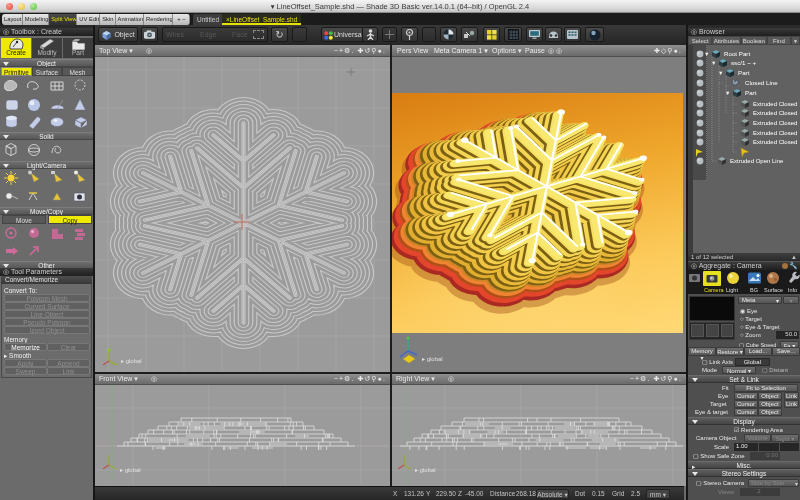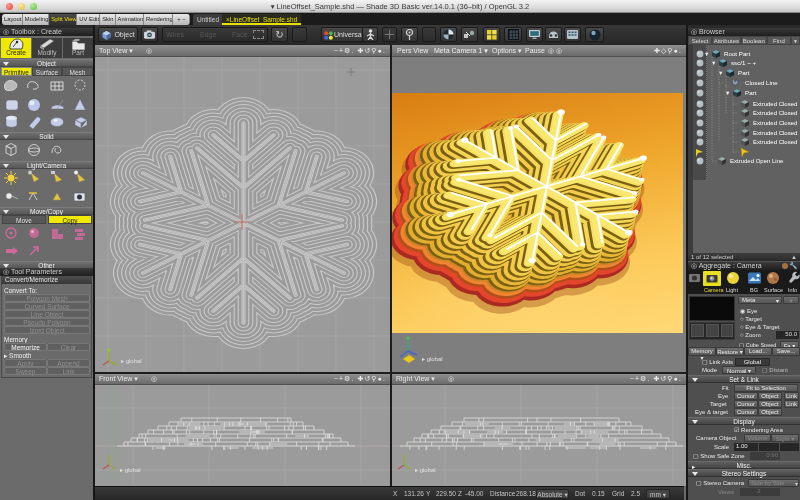--- a/index.html
+++ b/index.html
@@ -47,21 +47,21 @@
 .arow{position:absolute;height:8px;color:#e8e8e8;font-size:6px;line-height:8px;white-space:nowrap;}
 .abtn{position:absolute;background:linear-gradient(#6e6e6e,#565656);border:1px solid #3a3a3a;
   border-radius:1px;color:#e8e8e8;font-size:6px;text-align:center;}
 .asec{position:absolute;background:linear-gradient(#5e5e5e,#454545);color:#f0f0f0;font-size:6.5px;height:8px;
   line-height:8px;text-align:center;border-top:1px solid #6a6a6a;border-bottom:1px solid #333;}
 .afield{position:absolute;background:#262626;color:#ddd;font-size:6px;text-align:right;padding-right:2px;}
 </style></head>
 <body>
 
 <div class="abs" id="titlebar"></div>
-<div class="abs" id="title">▾ LineOffset_Sample.shd — Shade 3D Basic ver.14.0.1 (36–bit) / OpenGL 3.2</div>
+<div class="abs" id="title">▾ LineOffset_Sample.shd — Shade 3D Basic ver.14.0.1 (64–bit) / OpenGL 2.4</div>
 <div class="abs tl" style="left:6px;background:radial-gradient(circle at 35% 30%,#ff9a8a,#e0443e);"></div>
 <div class="abs tl" style="left:18px;background:radial-gradient(circle at 35% 30%,#ffe9a8,#debc30);"></div>
 <div class="abs tl" style="left:30px;background:radial-gradient(circle at 35% 30%,#b8f0a0,#57ba3a);"></div>
 
 <div class="abs" id="tabrow"></div>
 <div class="abs" id="wstabs">
  <div class="wstab">Layout</div>
     <div class="wstab">Modeling</div>
     <div class="wstab sel">Split View</div>
  <div class="wstab">UV Edit</div>

